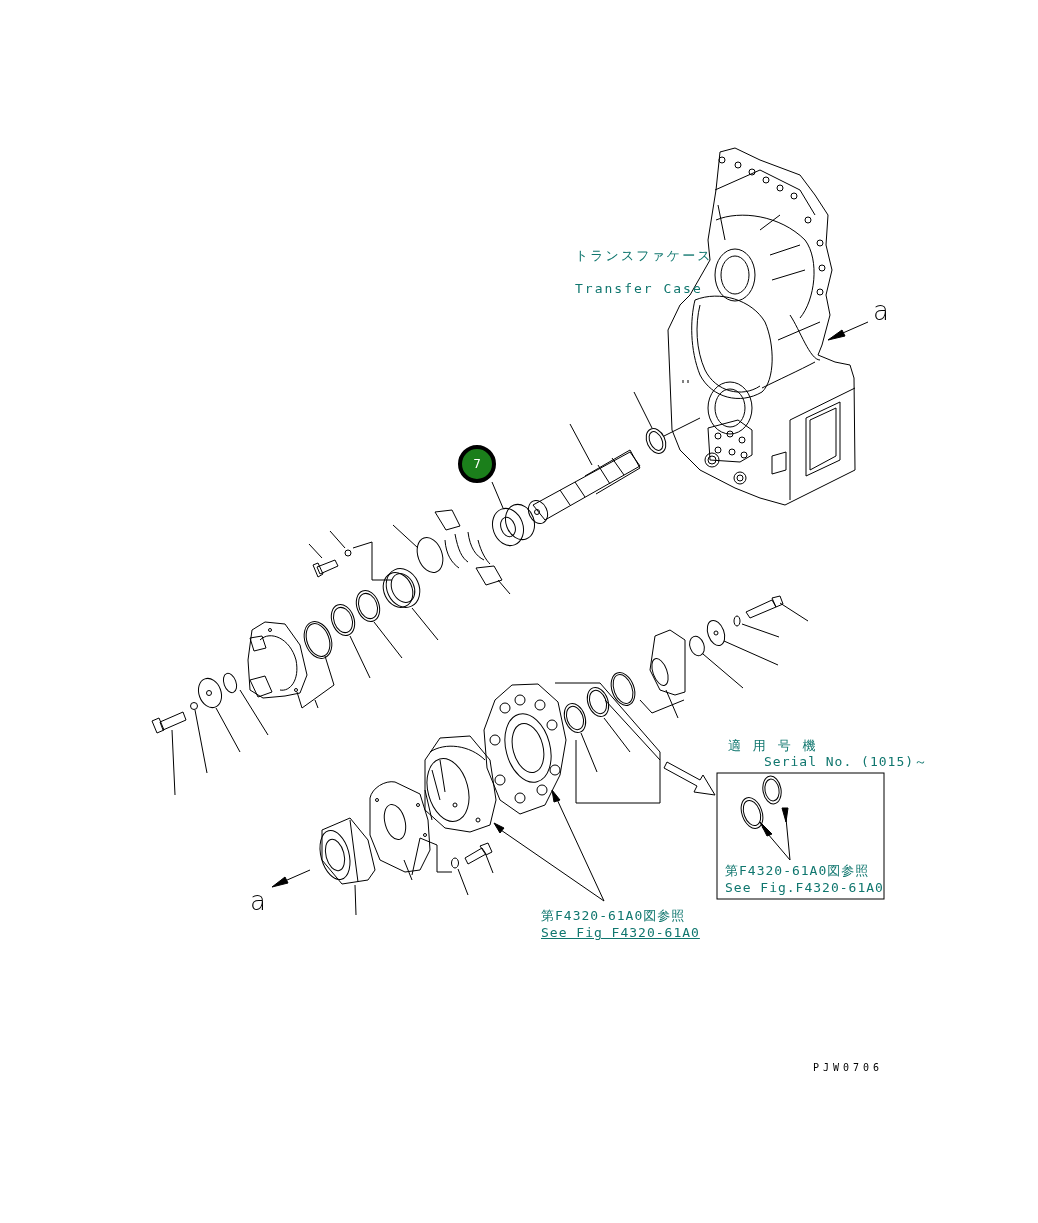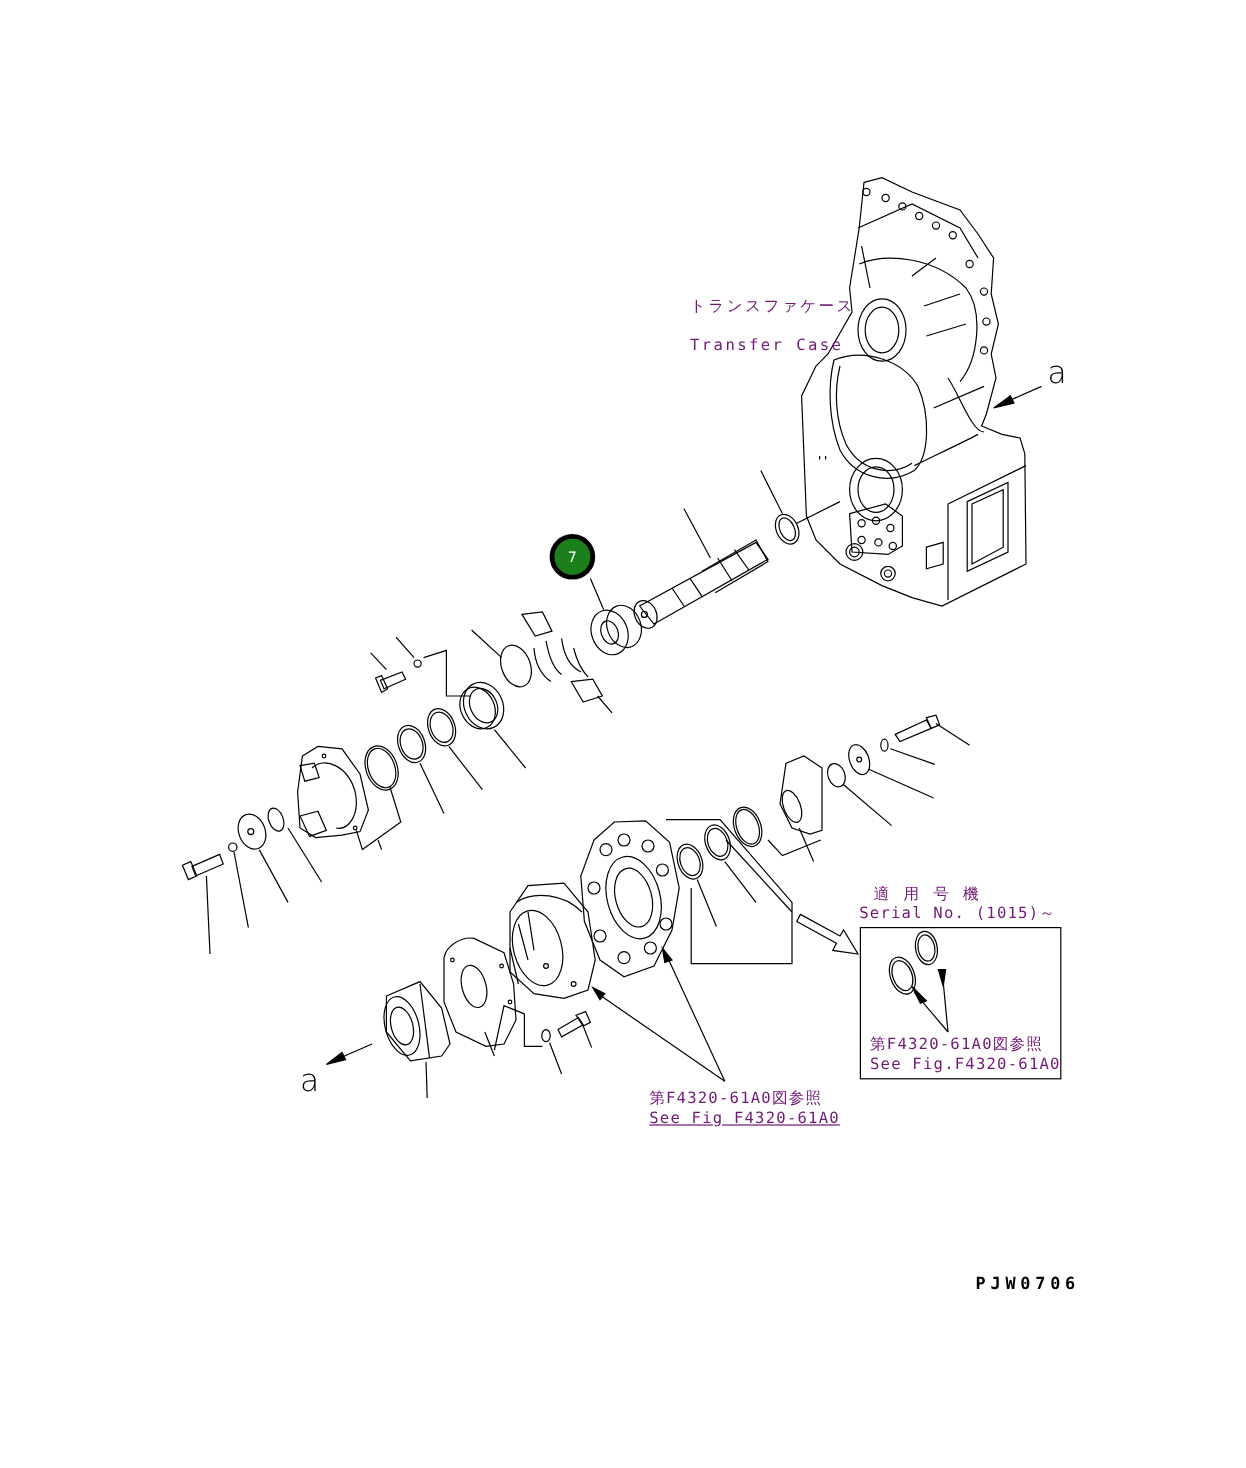--- a/index.html
+++ b/index.html
@@ -1,21 +1,21 @@
 <!DOCTYPE html>
 <html><head>
 <meta charset="utf-8">
 <style>
   html, body { margin:0; padding:0; background:#ffffff; }
   body { width:1038px; height:1223px; position:relative; overflow:hidden; font-family:"DejaVu Sans Mono","Liberation Mono",monospace; color:#000; }
   #diagram { position:absolute; left:0; top:0; width:1038px; height:1223px; }
-  .lbl { position:absolute; font-family:"DejaVu Sans Mono","Liberation Mono",monospace; font-size:13px; letter-spacing:2px; line-height:17px; white-space:pre; color:#701a75; }
+  .lbl { position:absolute; font-family:"DejaVu Sans Mono","Liberation Mono",monospace; font-size:13px; letter-spacing:2px; line-height:17px; white-space:pre; color:#0f766e; }
   .big { position:absolute; font-family:"DejaVu Sans","Liberation Sans",sans-serif; font-size:26px; font-weight:300; color:#000; }
   .callout { position:absolute; width:30px; height:30px; border-radius:50%; background:#1b7f1b; border:4px solid #000; color:#fff; font-family:"DejaVu Sans","Liberation Sans",sans-serif; font-size:12px; display:flex; align-items:center; justify-content:center; cursor:pointer; }
-  .docid { position:absolute; font-family:"DejaVu Sans Mono","Liberation Mono",monospace; font-size:14px; letter-spacing:4px;font-weight:bold; }
+  .docid { position:absolute; font-family:"DejaVu Sans Mono","Liberation Mono",monospace; font-size:10px; letter-spacing:4px; }
 </style>
 </head>
 <body>
 
 <svg id="diagram" viewBox="0 0 1038 1223" xmlns="http://www.w3.org/2000/svg" fill="none" stroke="#000" stroke-width="1">
 
   <g>
     <path d="M720,152 L735,148 L760,160 L800,175 L815,195 L828,215 L826,245 L832,270 L826,295 L830,315 L822,345 L818,355 L835,362 L850,365 L854,378 L855,470 L785,505 L760,498 L735,488 L700,470 L680,450 L672,430 L668,330 L680,305 L690,295 L710,260 L708,240 L712,215 L716,190 Z"></path>
     <path d="M715,190 L760,170 L800,190 L815,215"></path>
     <path d="M716,220 C740,210 780,215 805,240 C820,260 815,300 800,318"></path>
@@ -266,21 +266,21 @@
 <div class="lbl" style="left:575px; top:280px;">Transfer Case</div>
 
 <div class="big" style="left:873px; top:296px;">a</div>
 <div class="big" style="left:250px; top:886px;">a</div>
 
 <div class="callout" style="left:458px; top:445px;">
   <span>7</span>
 </div>
 
 <div class="lbl" style="left:728px; top:737px;text-align:right;">適 用 号 機</div>
-<div class="lbl" style="left:716px; top:753px; letter-spacing:1px;">Serial No. (1015)～</div>
+<div class="lbl" style="left:764px; top:753px; letter-spacing:1px;">Serial No. (1015)～</div>
 
 <div class="lbl" style="left:725px; top:862px; letter-spacing:1px;">第F4320-61A0図参照</div>
 <div class="lbl" style="left:725px; top:879px; letter-spacing:1px;text-align:center;">See Fig.F4320-61A0</div>
 
 <div class="lbl" style="left:541px; top:907px; letter-spacing:1px;">第F4320-61A0図参照</div>
 <div class="lbl" style="left:541px; top:924px; letter-spacing:1px;text-decoration:underline;">See Fig F4320-61A0</div>
 
 <div class="docid" style="left:813px; top:1062px;">PJW0706</div>
 
 </body></html>

